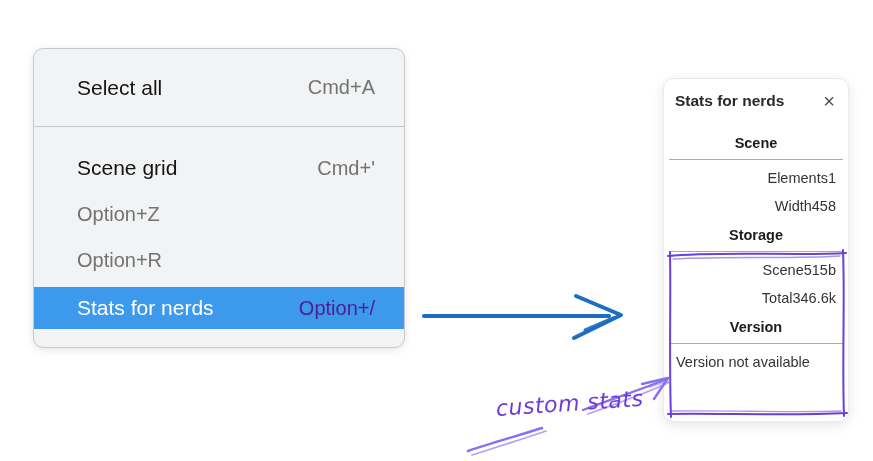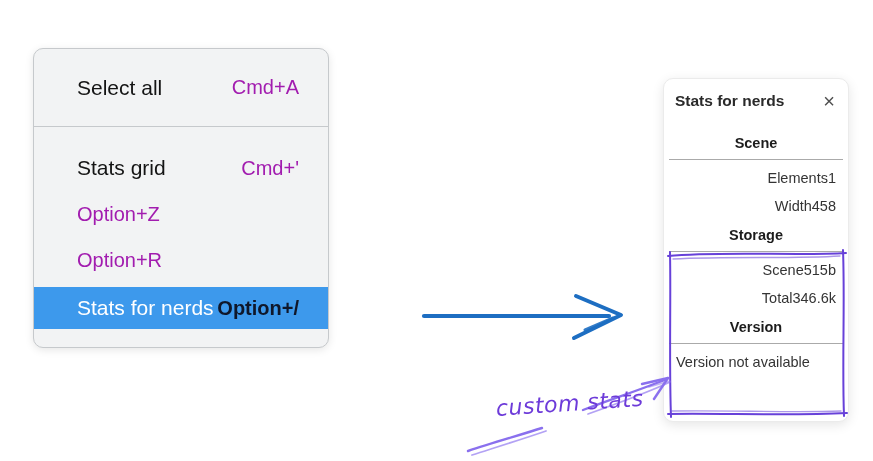--- a/index.html
+++ b/index.html
@@ -5,40 +5,40 @@
   * { margin: 0; padding: 0; box-sizing: border-box; }
   html, body { background: #ffffff; }
   body {
     font-family: "Liberation Sans", "DejaVu Sans", sans-serif;
     width: 873px; height: 461px; position: relative; overflow: hidden;
   }
   .canvas { position: absolute; inset: 0; width: 873px; height: 461px; }
 
   
   .menu {
-    position: absolute; left: 33px; top: 48px; width: 296px; height: 300px;
+    position: absolute; left: 33px; top: 48px; width: 372px; height: 300px;
     background: #f2f3f4;
     border: 1.5px solid #c6c9cc;
     border-radius: 10px;
     box-shadow: 0 2px 8px rgba(0,0,0,0.10);
     font-size: 21px; color: #141414;
     overflow: hidden;
   }
   .menu-item {
     display: flex; justify-content: space-between; align-items: center;
     padding: 0 29px 0 43px; height: 46px; cursor: default;
   }
   .menu-item.tall { height: 77px; }
   .menu-divider { border-top: 1.5px solid #c6c9cc; }
   .menu-group { padding-top: 18px; }
   .menu-item.selected {
     height: 42px; background: #3d99ec; color: #ffffff; margin-top: 4px;
   }
-  .mi-shortcut { color: #a21caf; font-size: 20px; }
-  .menu-item.selected .mi-shortcut { color: #0f172a; font-weight: bold; }
+  .mi-shortcut { color: #737373; font-size: 20px; }
+  .menu-item.selected .mi-shortcut { color: #4c1d95; }
 
   
   .stats-panel {
     position: absolute; left: 663px; top: 78px; width: 186px; height: 344px;
     background: #ffffff;
     border: 1px solid #ebebeb;
     border-radius: 10px;
     box-shadow: 0 3px 12px rgba(0,0,0,0.10);
     padding: 12px 11px;
     font-size: 14.5px; color: #343434;
@@ -78,21 +78,21 @@
 <div class="canvas">
 
   <div class="menu">
     <div class="menu-item tall">
       <span class="mi-label">Select all</span>
       <span class="mi-shortcut">Cmd+A</span>
     </div>
     <div class="menu-divider"></div>
     <div class="menu-group">
       <div class="menu-item">
-        <span class="mi-label">Stats grid</span>
+        <span class="mi-label">Scene grid</span>
         <span class="mi-shortcut">Cmd+'</span>
       </div>
       <div class="menu-item">
         <span class="mi-shortcut">Option+Z</span>
       </div>
       <div class="menu-item">
         <span class="mi-shortcut">Option+R</span>
       </div>
       <div class="menu-item selected">
         <span class="mi-label">Stats for nerds</span>

